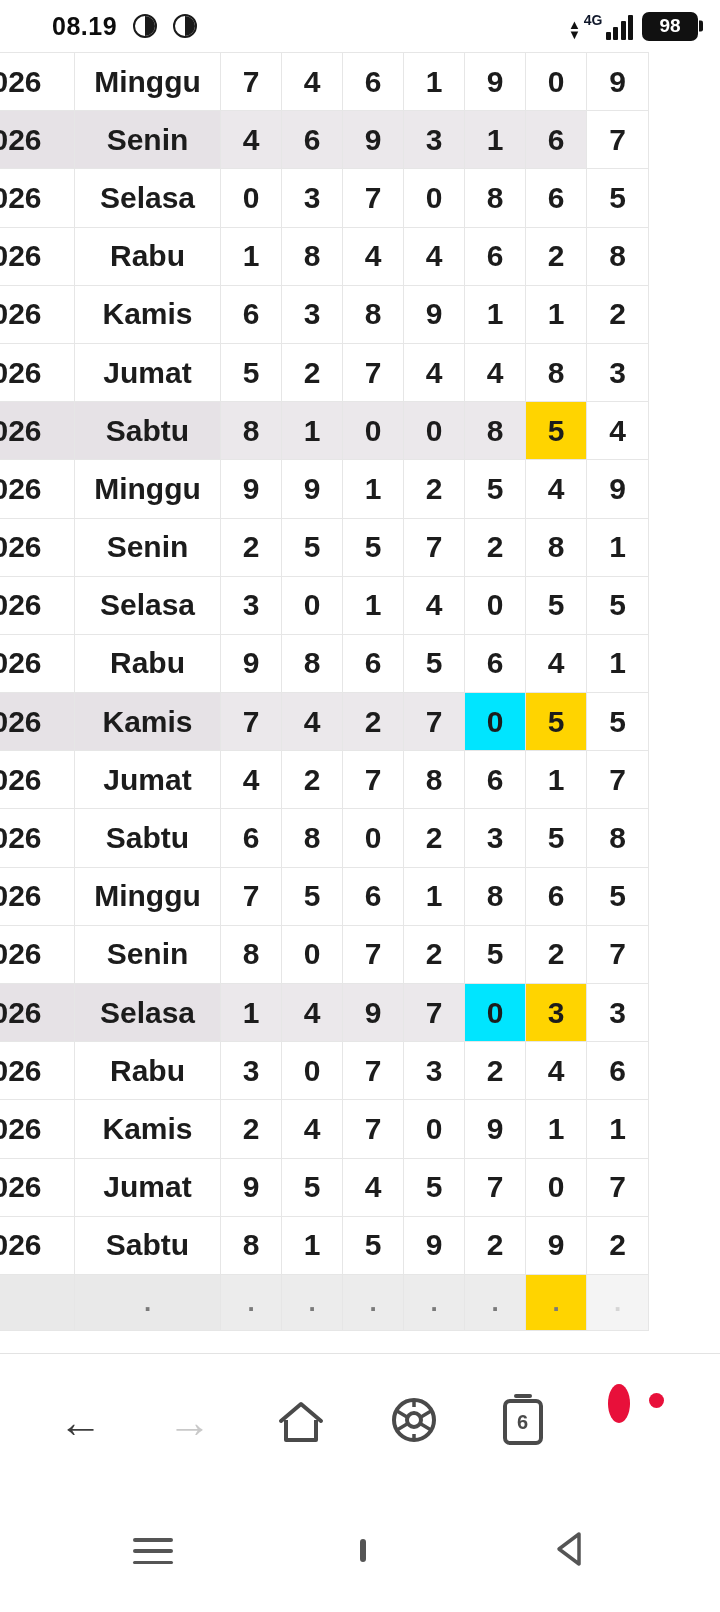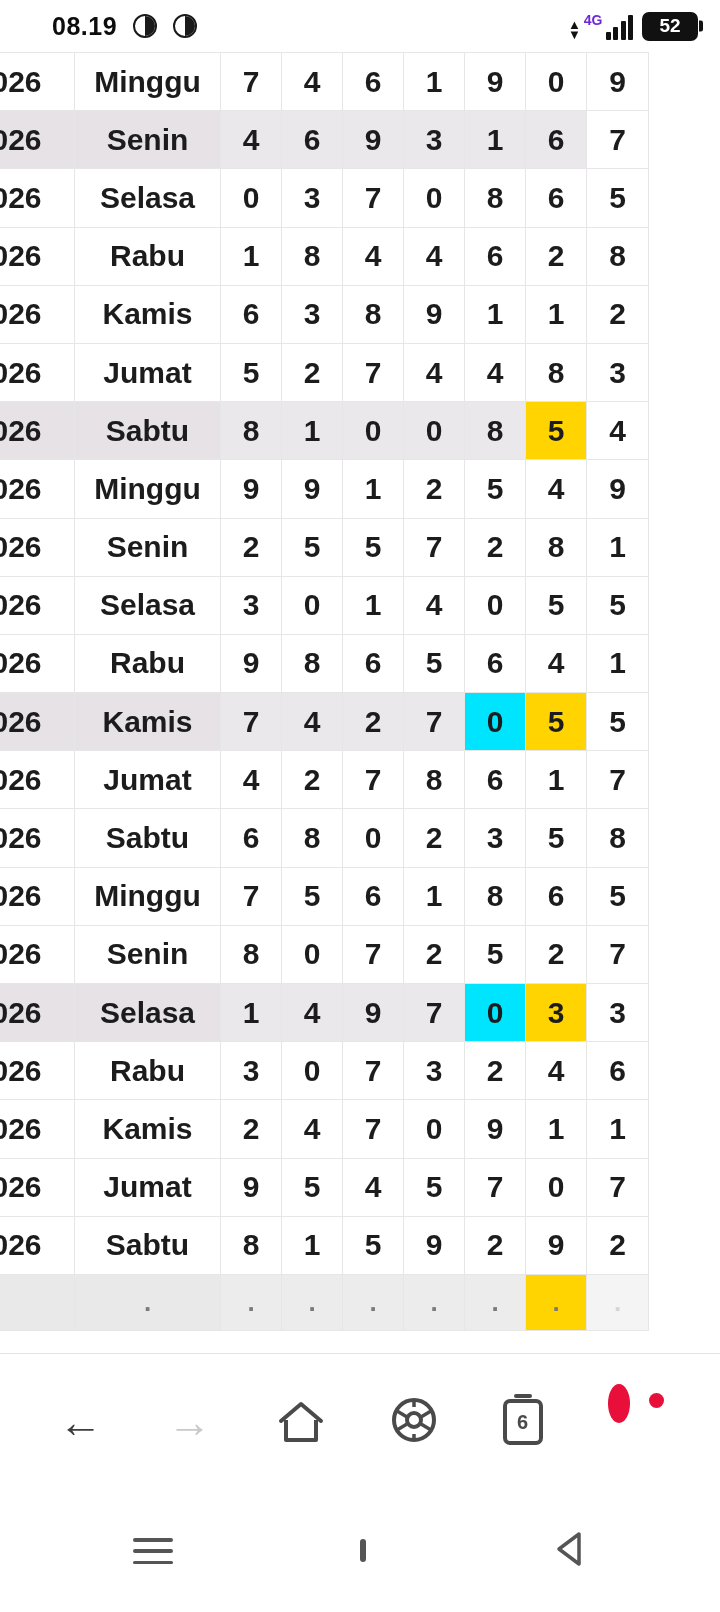--- a/index.html
+++ b/index.html
@@ -49,21 +49,21 @@
     display: flex;
     align-items: center;
     gap: 9px;
   }
   .net-wrap { display:flex; align-items:flex-end; gap:3px; }
   .net-arrows {
     font-size: 13px; line-height: 10px; color:#111;
     display:flex; flex-direction:column; align-items:center;
   }
   .net-label {
-    font-size: 14px; font-weight: bold; color:#6d28d9;
+    font-size: 14px; font-weight: bold; color:#0f172a;
     align-self:flex-start; margin-bottom:12px;
   }
   .bars { display:flex; align-items:flex-end; gap:2.5px; height:26px; }
   .bars i { width:5px; background:#111; display:block; border-radius:1px; }
   .bars i:nth-child(1){height:8px}
   .bars i:nth-child(2){height:13px}
   .bars i:nth-child(3){height:19px}
   .bars i:nth-child(4){height:25px}
   .battery {
     background:#111; color:#fff; font-size:19px; font-weight:bold;
@@ -201,21 +201,21 @@
     <div class="net-wrap">
       <span class="net-arrows">▲<br>▼</span>
       <span class="net-label">4G</span>
       <span class="bars">
           <i></i>
           <i></i>
           <i></i>
           <i></i>
         </span>
     </div>
-    <span class="battery">52</span>
+    <span class="battery">98</span>
   </div>
 </div>
 
 <div class="page">
   <table class="data">
     <colgroup>
       <col class="c-date">
         <col class="c-day">
       <col class="c-num">
         <col class="c-num">

